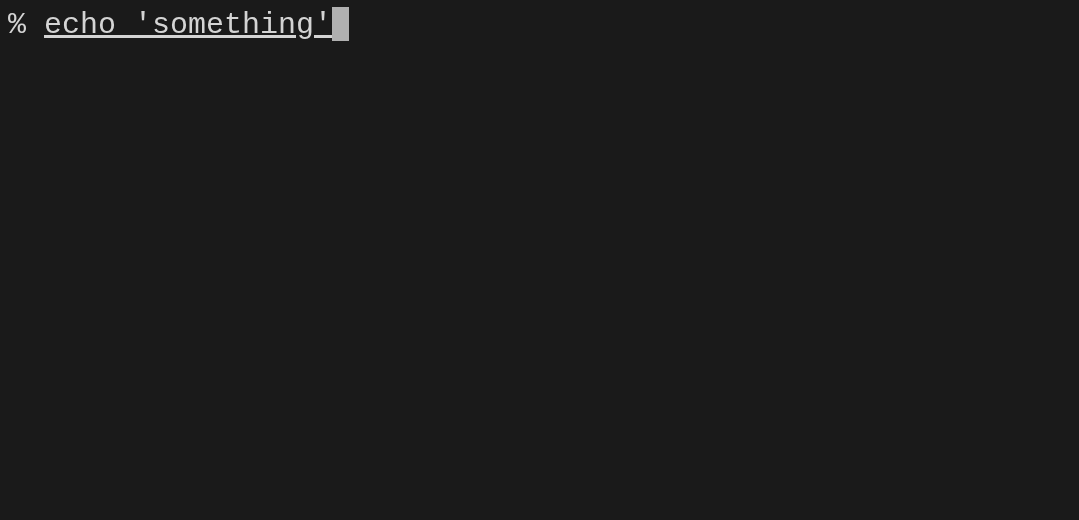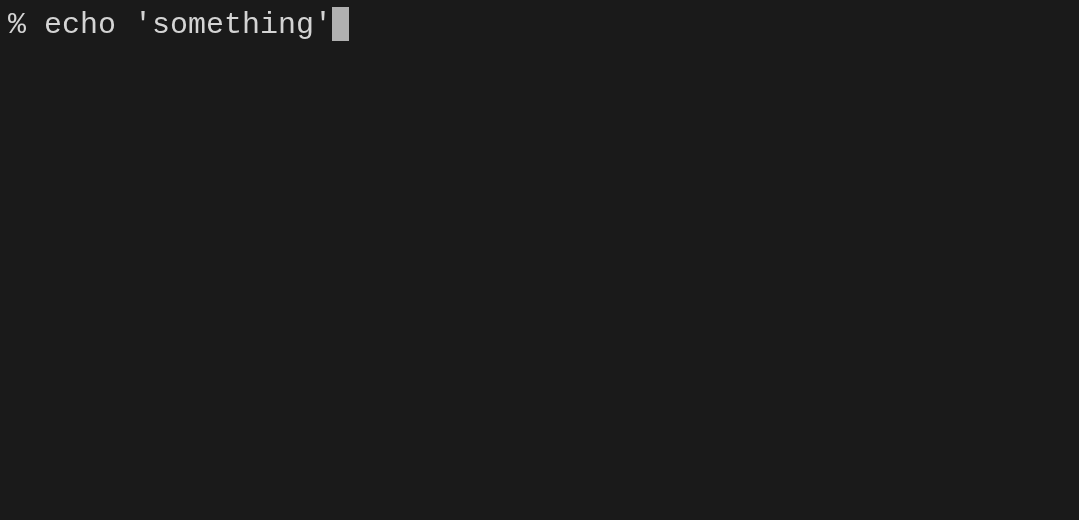--- a/index.html
+++ b/index.html
@@ -21,20 +21,21 @@
       display: flex;
       align-items: center;
       white-space: pre;
       line-height: 1.3;
     }
     .prompt {
       color: #d4d4d4;
     }
     .command {
       color: #d4d4d4;
+      text-decoration: underline;
     }
     .cursor {
       display: inline-block;
       width: 17px;
       height: 34px;
       background-color: #b0b0b0;
       vertical-align: middle;
       margin-top: -4px;
     }
   </style>

